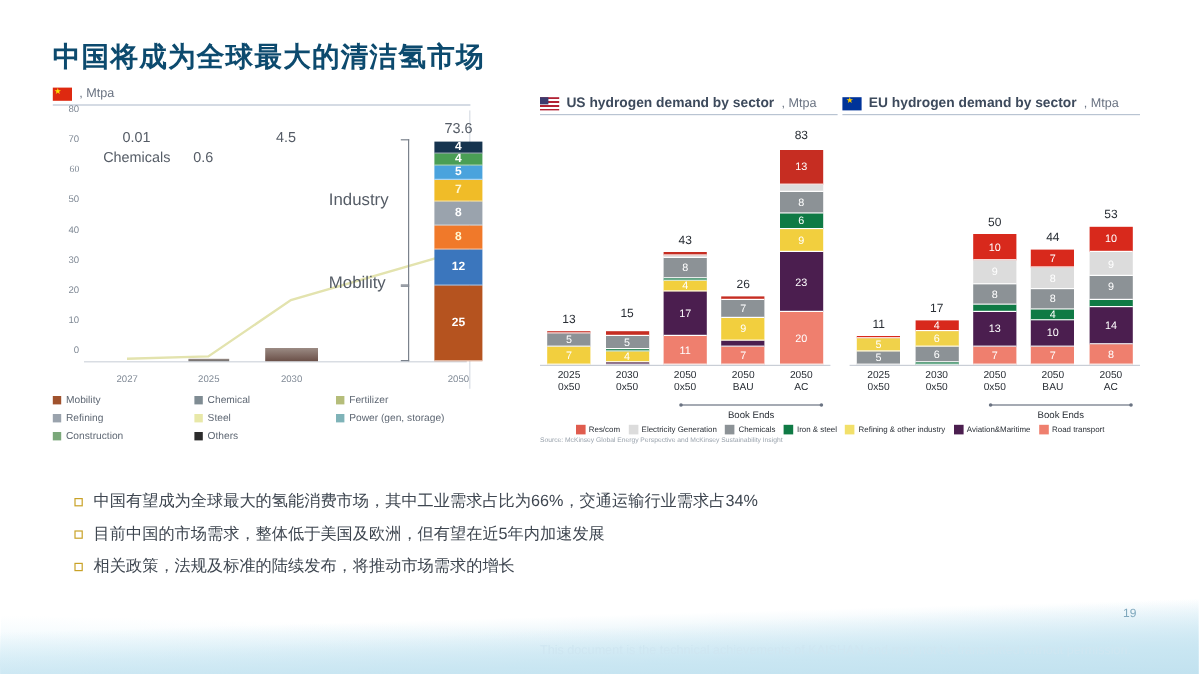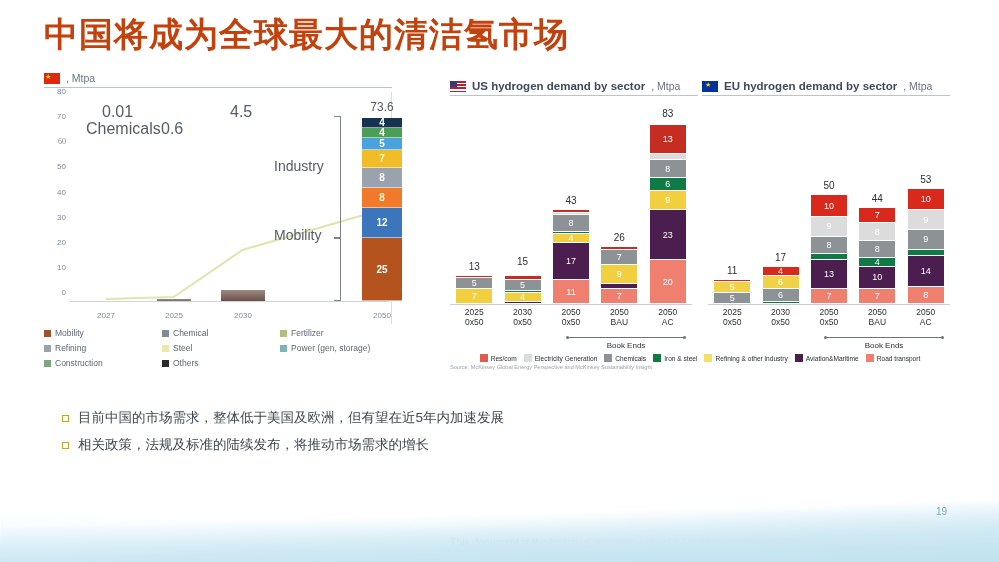--- a/index.html
+++ b/index.html
@@ -6,24 +6,24 @@
   html, body { width: 999px; height: 562px; overflow: hidden; }
   body {
     font-family: "Liberation Sans", sans-serif;
     background: #ffffff;
     position: relative;
   }
 
   
   #slide-title {
     position: absolute;
-    left: 44px; top: 12px;
-    font-size: 34px;
+    left: 44px; top: 32px;
+    font-size: 23px;
     font-weight: bold;
-    color: #c2410c;
+    color: #0c4a6e;
     letter-spacing: 1px;
   }
 
   
   .panel-head {
     display: flex;
     align-items: center;
     gap: 6px;
     border-bottom: 1px solid #b9c4d2;
     padding-bottom: 3px;
@@ -93,21 +93,21 @@
     border-bottom: 1px solid rgba(255,255,255,.55);
     overflow: hidden;
   }
   #left-plot .toplabel {
     position: absolute;
     font-size: 12px; color: #555c66;
     transform: translateX(-50%);
   }
   #left-plot .annot {
     position: absolute;
-    font-size: 16px; color: #555c66;
+    font-size: 12px; color: #555c66;
   }
   #left-plot .trend { position: absolute; left: 0; top: 0; width: 100%; height: 100%; }
   .brace {
     position: absolute;
     border: 1.5px solid #7b828c;
     border-left: none;
     width: 7px;
   }
   #left-legend {
     margin-top: 4px;
@@ -492,20 +492,24 @@
         <span class="sw" style="background:#ef7f6e"></span>
         <span class="tx">Road transport</span>
       </div>
     </div>
   <div id="source-note">Source: McKinsey Global Energy Perspective and McKinsey Sustainability Insight</div>
 </div>
 
 <div id="bullets">
     <div class="bullet">
       <span class="mk"></span>
+      <span class="tx">中国有望成为全球最大的氢能消费市场，其中工业需求占比为66%，交通运输行业需求占34%</span>
+    </div>
+    <div class="bullet">
+      <span class="mk"></span>
       <span class="tx">目前中国的市场需求，整体低于美国及欧洲，但有望在近5年内加速发展</span>
     </div>
     <div class="bullet">
       <span class="mk"></span>
       <span class="tx">相关政策，法规及标准的陆续发布，将推动市场需求的增长</span>
     </div>
   </div>
 
 <div id="footer">
   <div class="wave" id="w3"></div>

